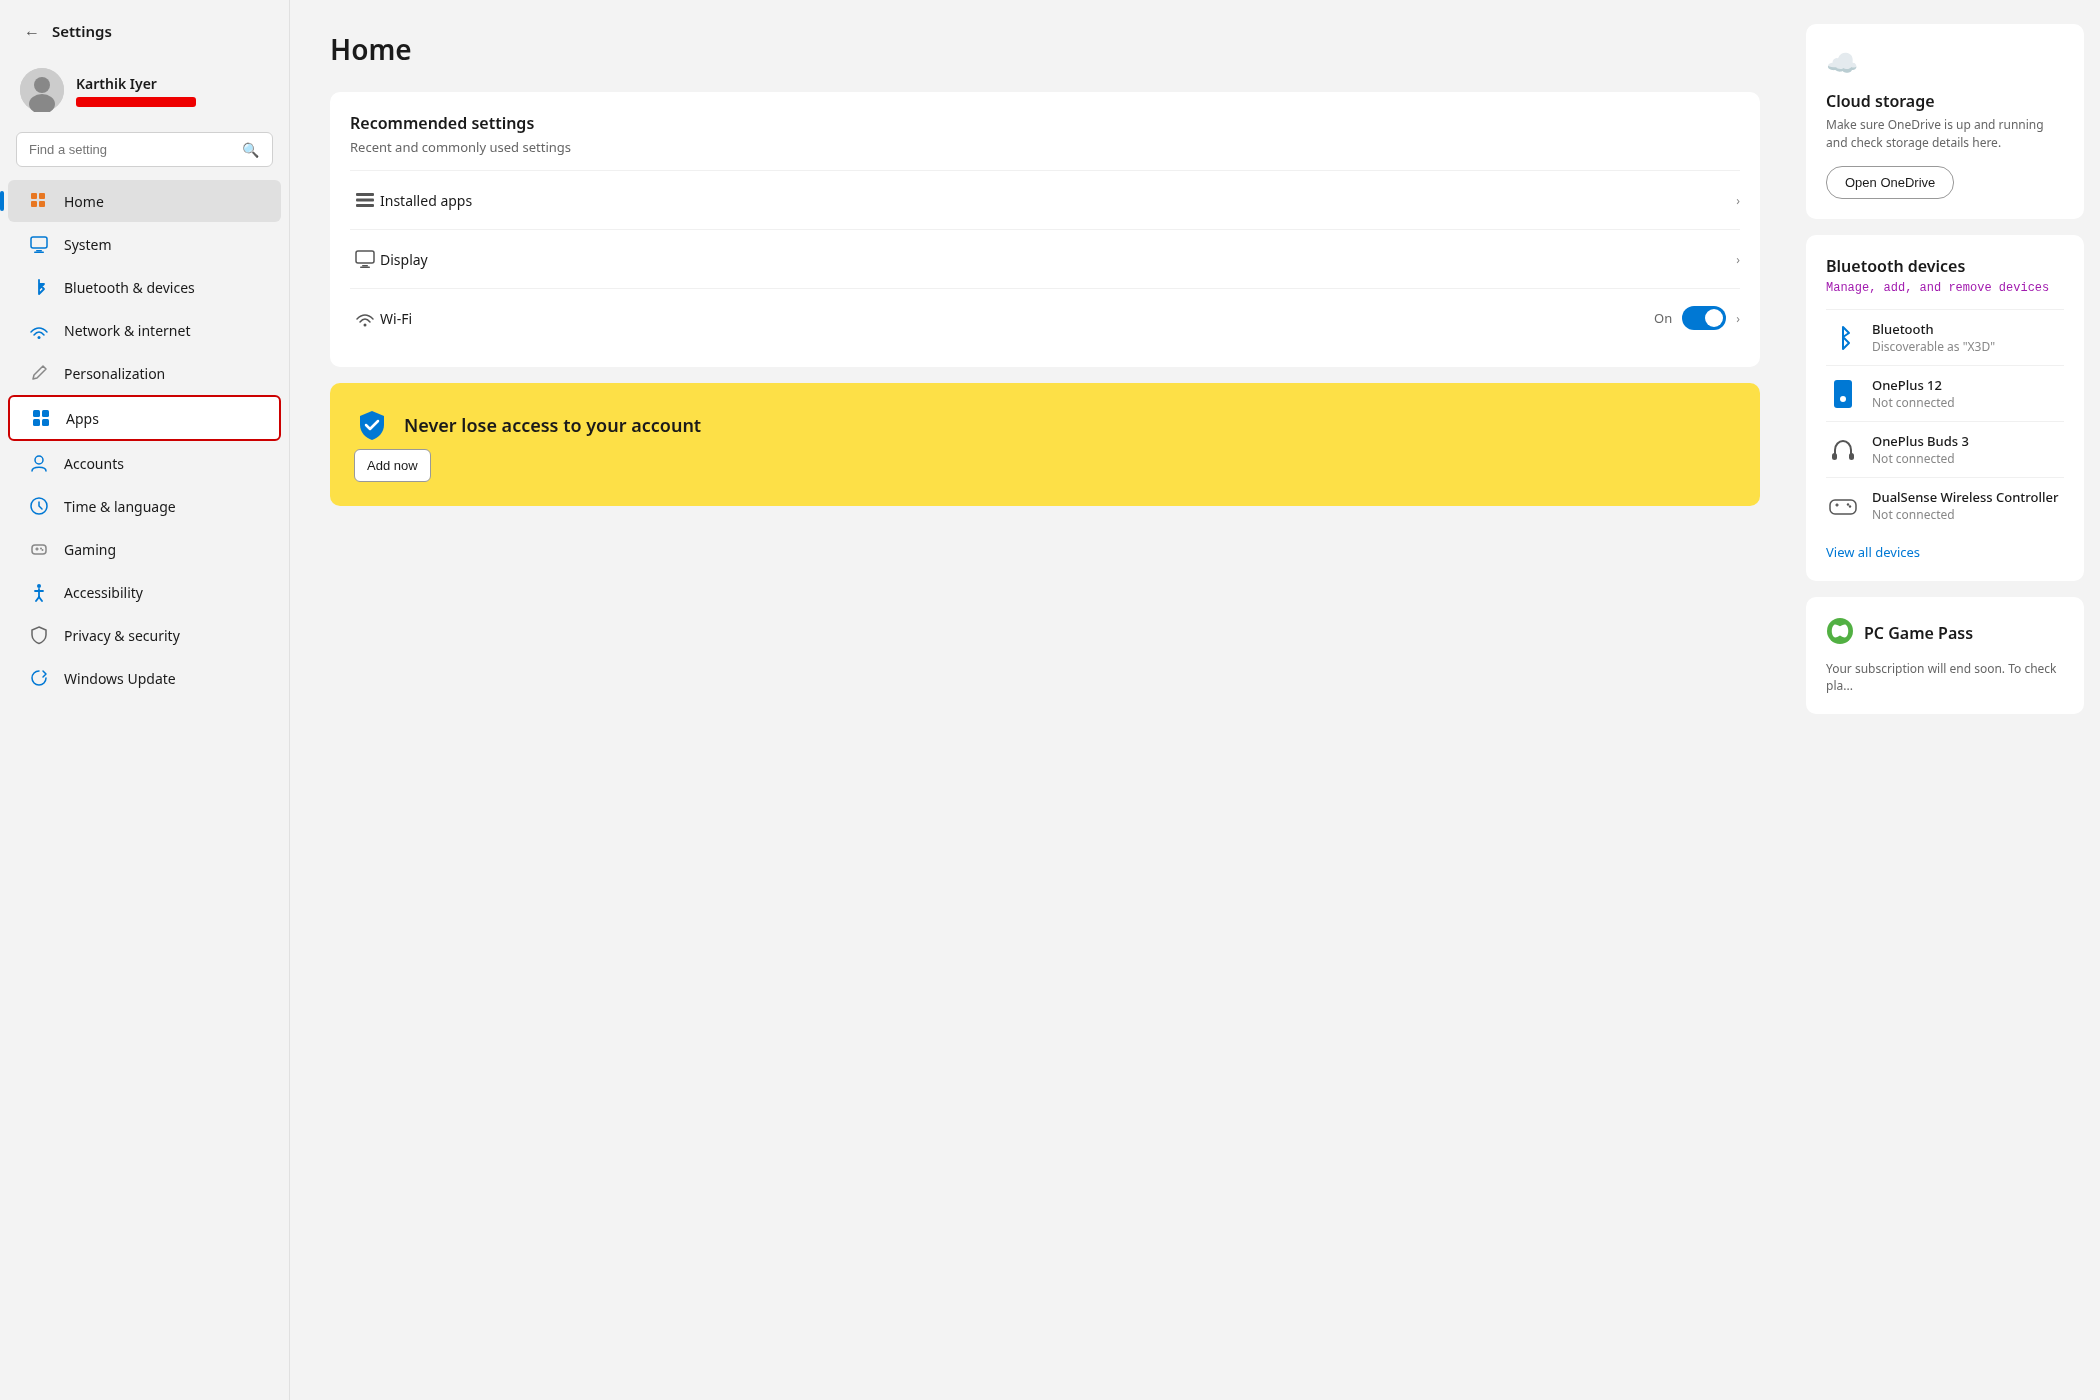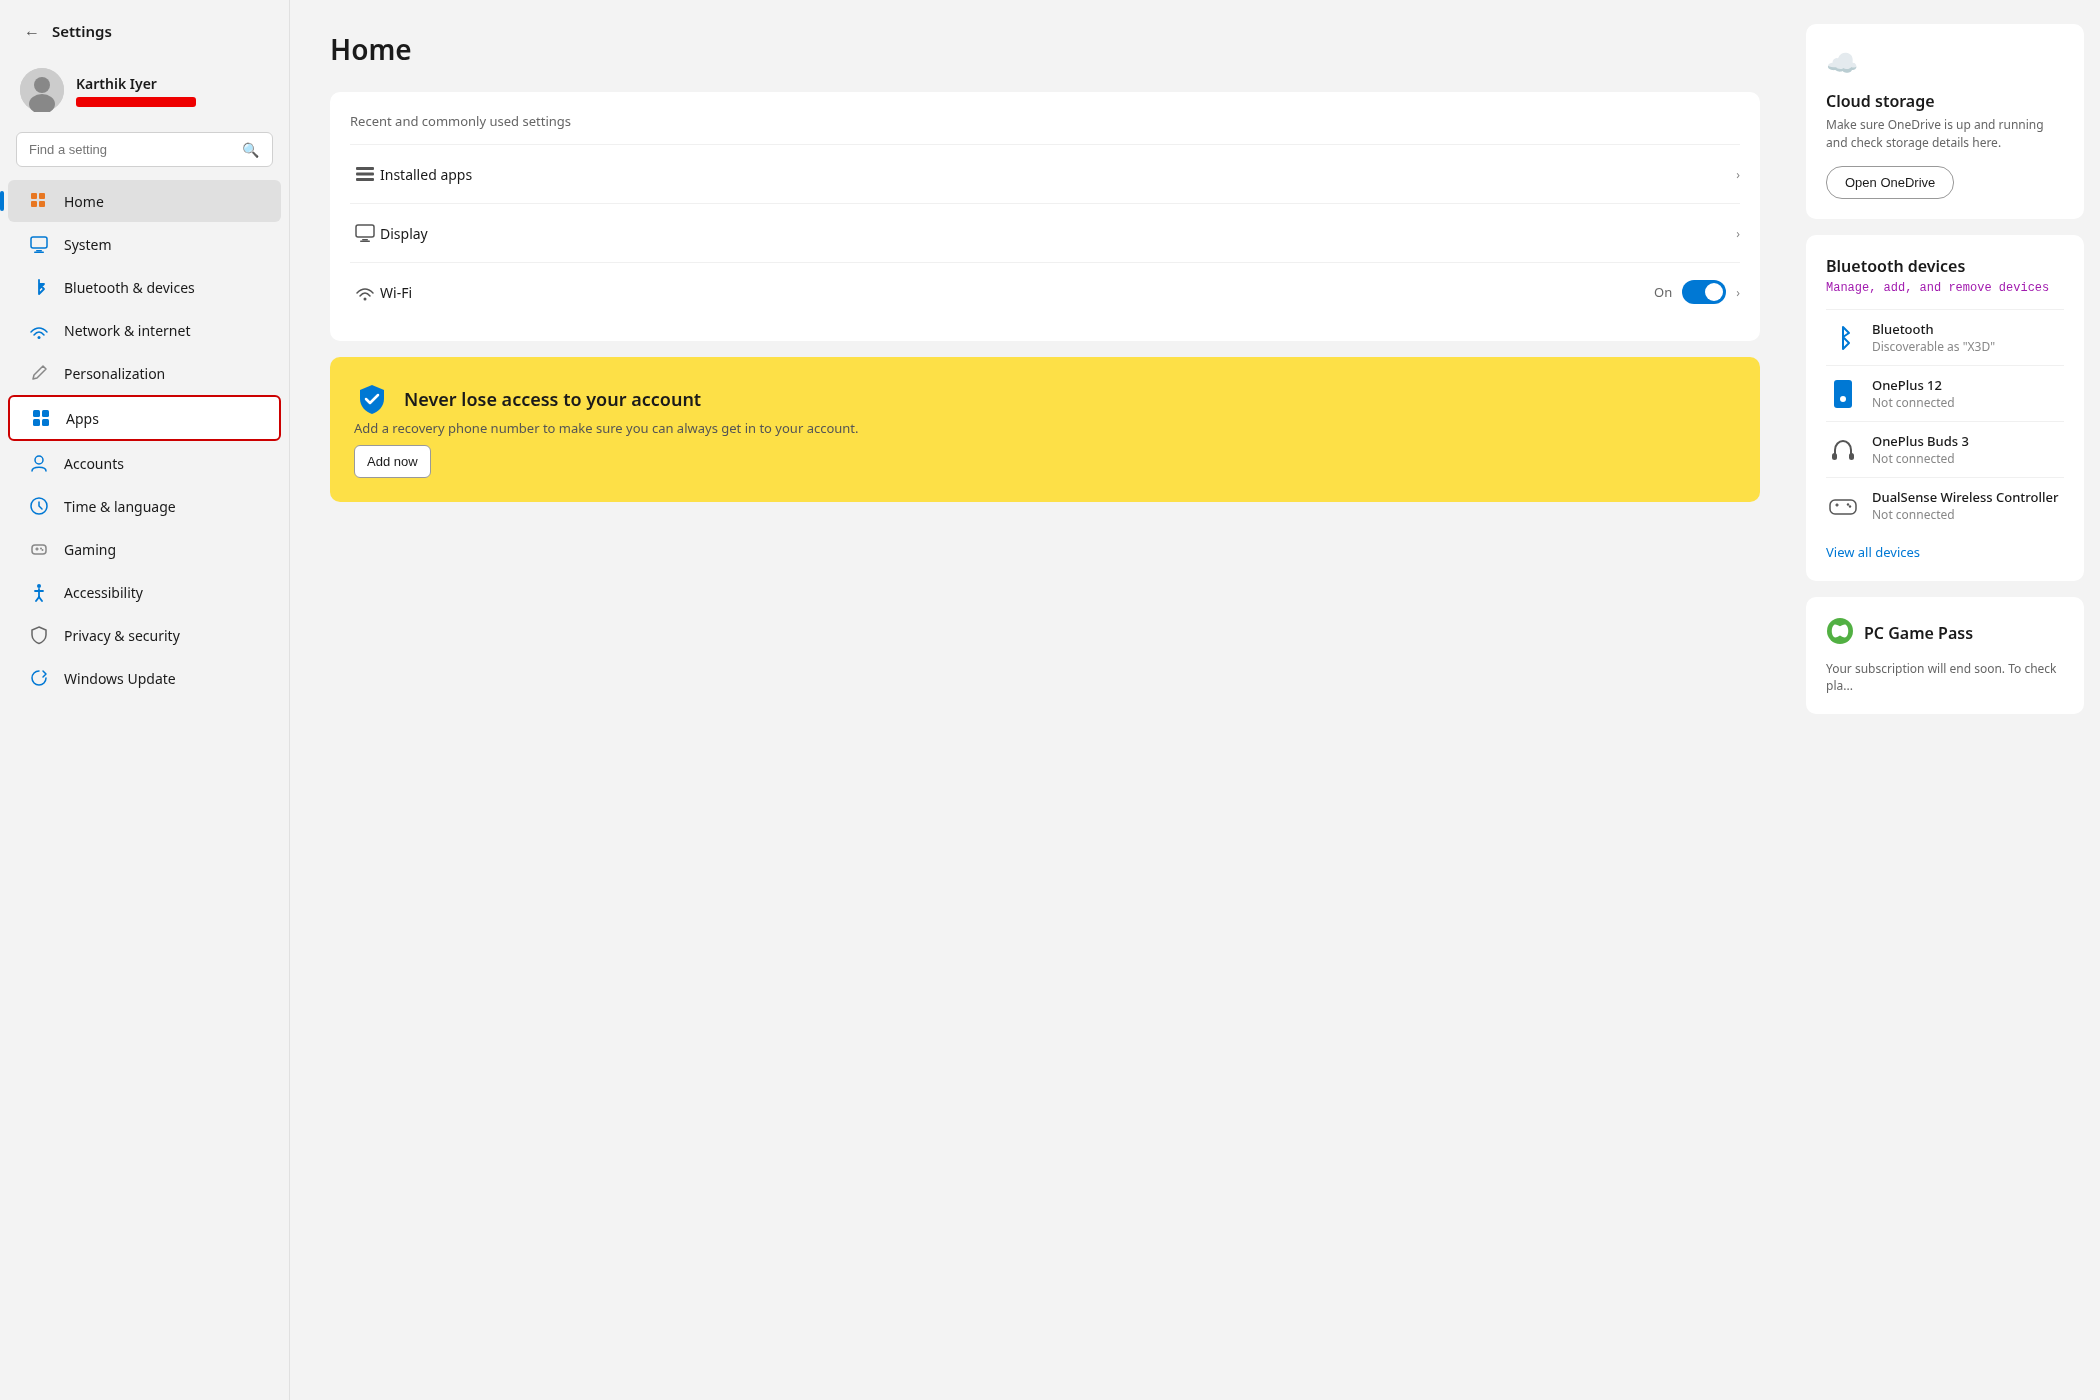--- a/index.html
+++ b/index.html
@@ -640,20 +640,21 @@
       </span>
       <span>Windows Update</span>
     </div>
   </nav>
 </div>
 
 <div class="main">
   <h1 class="page-title">Home</h1>
 
   <div class="card">
+    <div class="card-title">Recommended settings</div>
     <div class="card-subtitle">Recent and commonly used settings</div>
 
     <div class="setting-row">
       <div class="setting-row-icon">
         <svg width="22" height="22" viewBox="0 0 22 22" fill="none">
           <rect x="2" y="4" width="18" height="3" rx="1" fill="#555"></rect>
           <rect x="2" y="9.5" width="18" height="3" rx="1" fill="#555"></rect>
           <rect x="2" y="15" width="18" height="3" rx="1" fill="#555"></rect>
         </svg>
       </div>
@@ -697,21 +698,20 @@
   <div class="security-card">
     <div class="security-card-header">
       <div class="shield-icon">
         <svg width="34" height="34" viewBox="0 0 34 34" fill="none">
           <path d="M17 3 L29 8 L29 17 C29 24 23.5 30 17 32 C10.5 30 5 24 5 17 L5 8 Z" fill="#0078d4"></path>
           <path d="M11 17 L15 21 L23 13" stroke="white" stroke-width="2.5" stroke-linecap="round" stroke-linejoin="round" fill="none"></path>
         </svg>
       </div>
       <span class="security-title">Never lose access to your account</span>
     </div>
-    <p class="security-desc">Add a recovery phone number to make sure you can always get in to your account.</p>
     <button class="add-now-btn">Add now</button>
   </div>
 
 </div>
 
 <div class="right-panel">
 
   <div class="right-card">
     <div class="right-card-header">
       <span class="cloud-icon">☁️</span>

